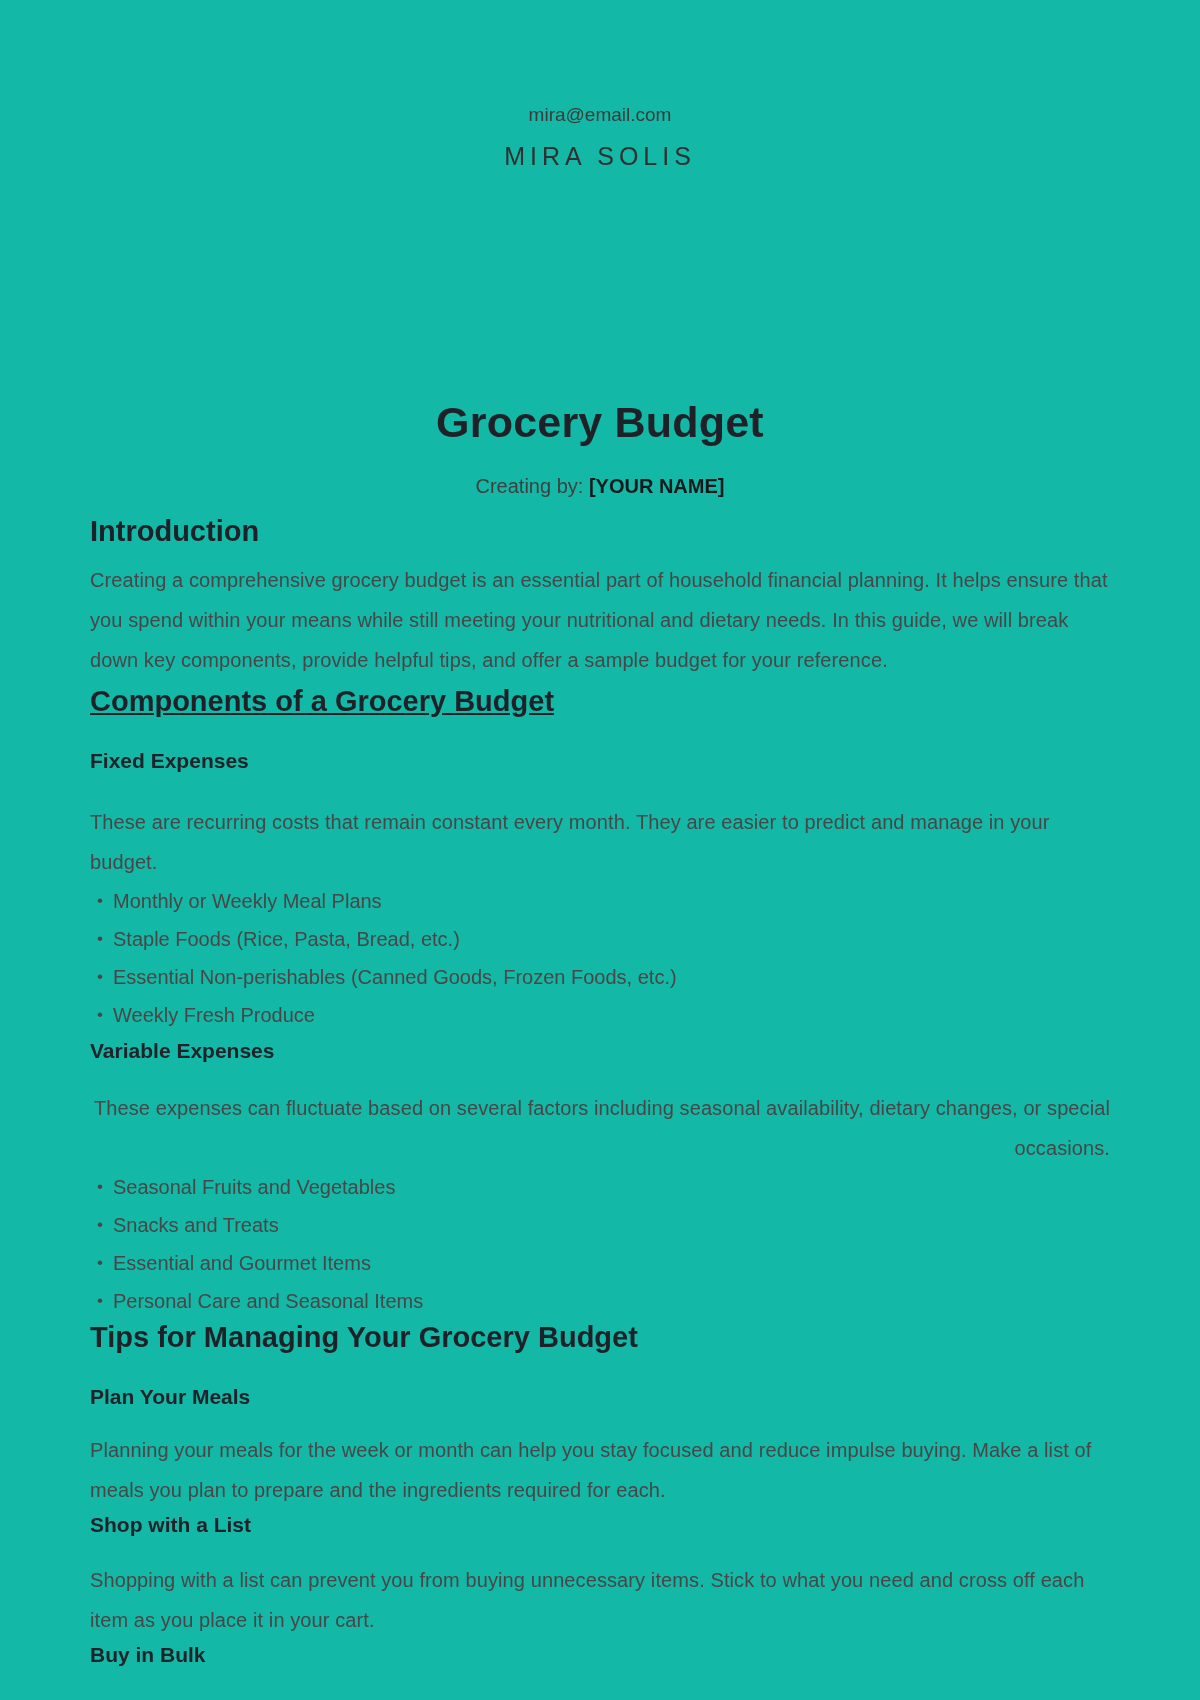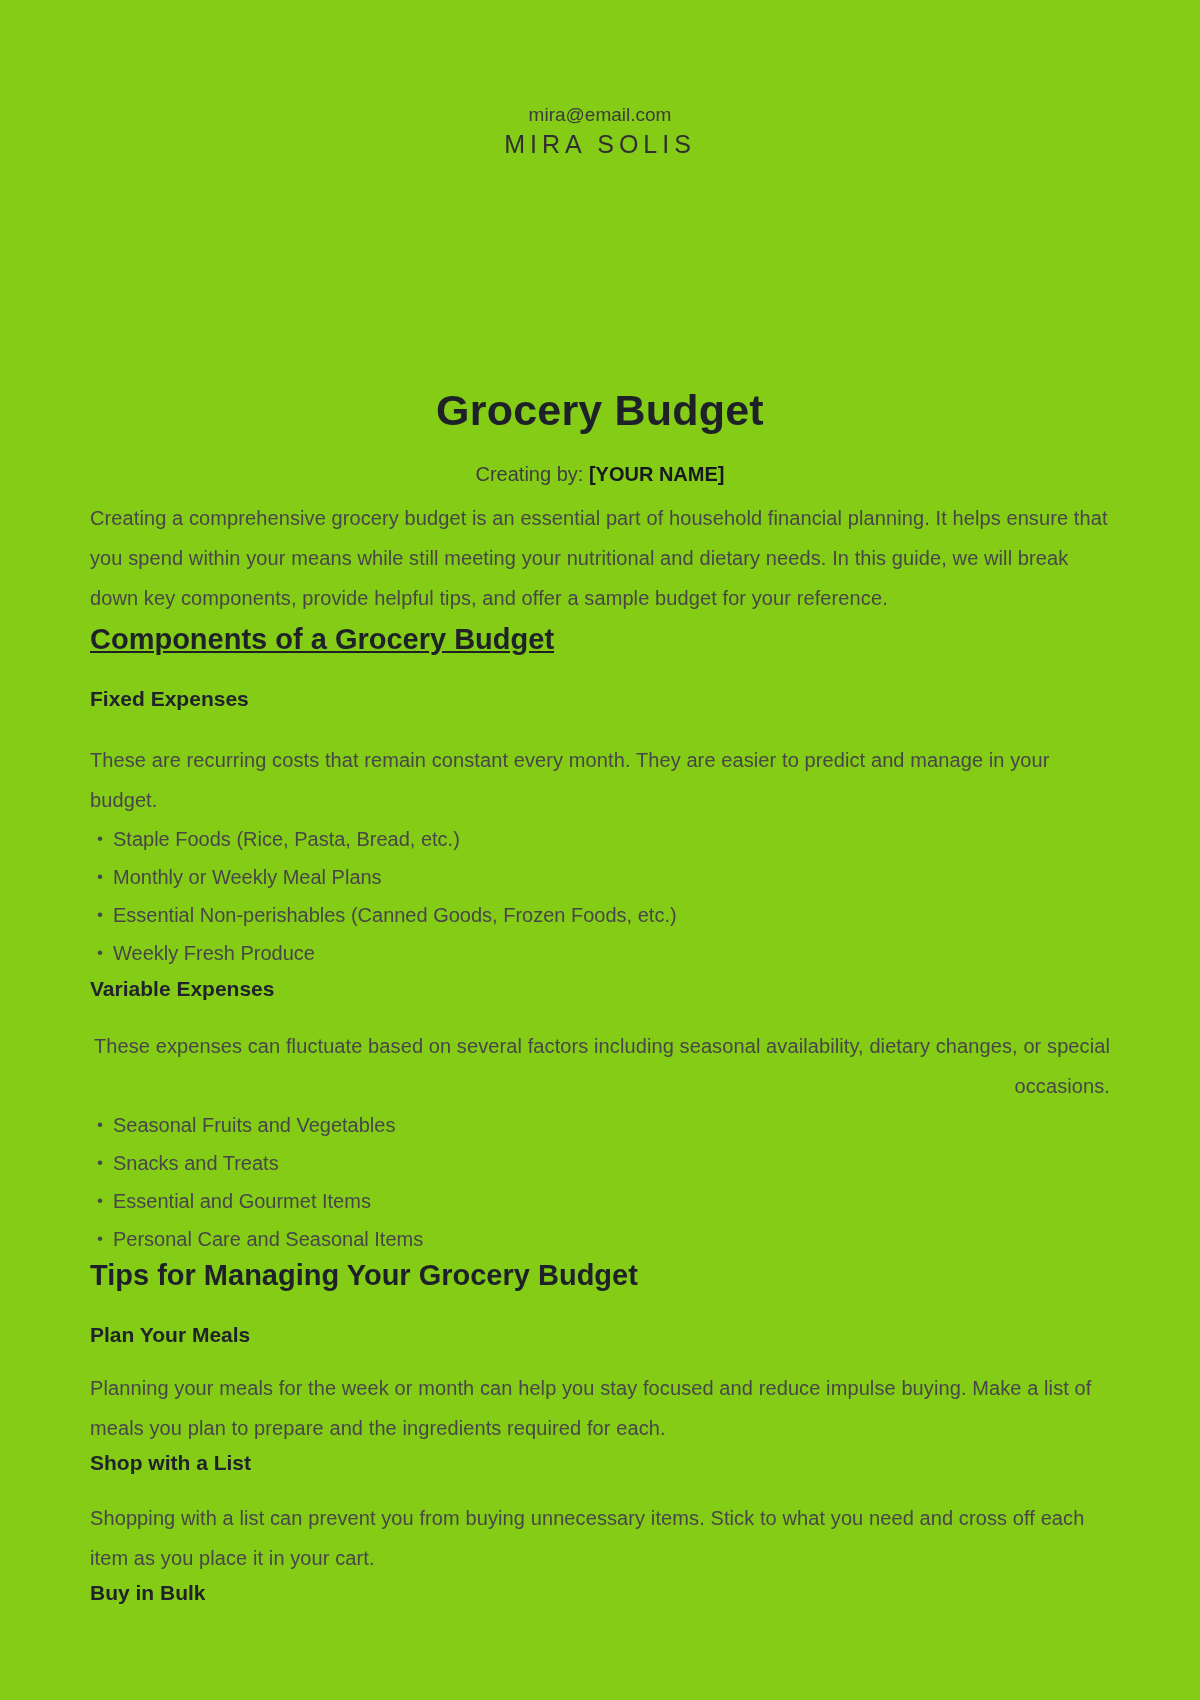--- a/index.html
+++ b/index.html
@@ -6,36 +6,36 @@
   html, body { background: #ffffff; }
   body {
     width: 1200px;
     height: 1700px;
     font-family: "Liberation Sans", sans-serif;
     overflow: hidden;
   }
   .page {
     width: 1200px;
     height: 1700px;
-    background: #84cc16;
+    background: #14b8a6;
     padding: 0 90px;
     overflow: hidden;
   }
   
   .doc-header {
     padding-top: 103px;
     text-align: center;
   }
   .header-email {
     font-size: 19px;
     line-height: 24px;
     color: #3b3b3b;
   }
   .header-name {
-    margin-top: 2px;
+    margin-top: 14px;
     font-size: 25px;
     line-height: 30px;
     letter-spacing: 5px;
     color: #303030;
     font-weight: 400;
   }
   
   .doc-title {
     margin-top: 227px;
     text-align: center;
@@ -121,29 +121,30 @@
     <div class="header-name">MIRA SOLIS</div>
   </div>
 
   <h1 class="doc-title">Grocery Budget</h1>
   <div class="prepared-line">
     <span class="prepared-label">Creating by:</span>
     <span> </span>
     <span class="prepared-value">[YOUR NAME]</span>
   </div>
 
+  <h2 class="h2 h2-introduction">Introduction</h2>
   <p class="para mt-intro-para">Creating a comprehensive grocery budget is an essential part of household financial planning. It helps ensure that you spend within your means while still meeting your nutritional and dietary needs. In this guide, we will break down key components, provide helpful tips, and offer a sample budget for your reference.</p>
 
   <h2 class="h2 h2-components">Components of a Grocery Budget</h2>
 
   <h3 class="h3 mt-h3-fixed">Fixed Expenses</h3>
   <p class="para mt-para-fixed">These are recurring costs that remain constant every month. They are easier to predict and manage in your budget.</p>
   <ul class="bullet-list mt-ul">
+    <li>Monthly or Weekly Meal Plans</li>
     <li>Staple Foods (Rice, Pasta, Bread, etc.)</li>
-    <li>Monthly or Weekly Meal Plans</li>
     <li>Essential Non-perishables (Canned Goods, Frozen Foods, etc.)</li>
     <li>Weekly Fresh Produce</li>
   </ul>
 
   <h3 class="h3 mt-h3-variable">Variable Expenses</h3>
   <p class="para mt-para-var">These expenses can fluctuate based on several factors including seasonal availability, dietary changes, or special occasions.</p>
   <ul class="bullet-list mt-ul">
     <li>Seasonal Fruits and Vegetables</li>
     <li>Snacks and Treats</li>
     <li>Essential and Gourmet Items</li>

